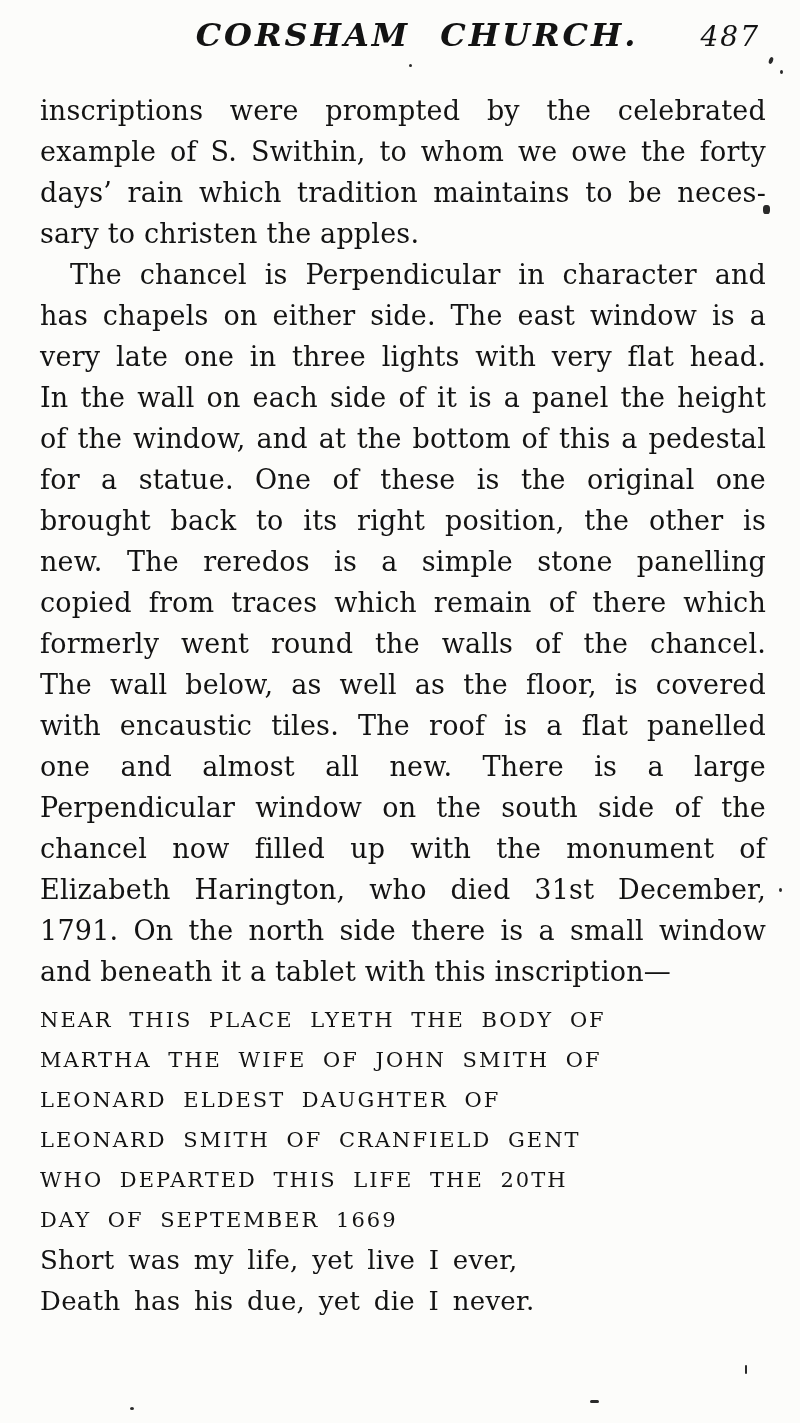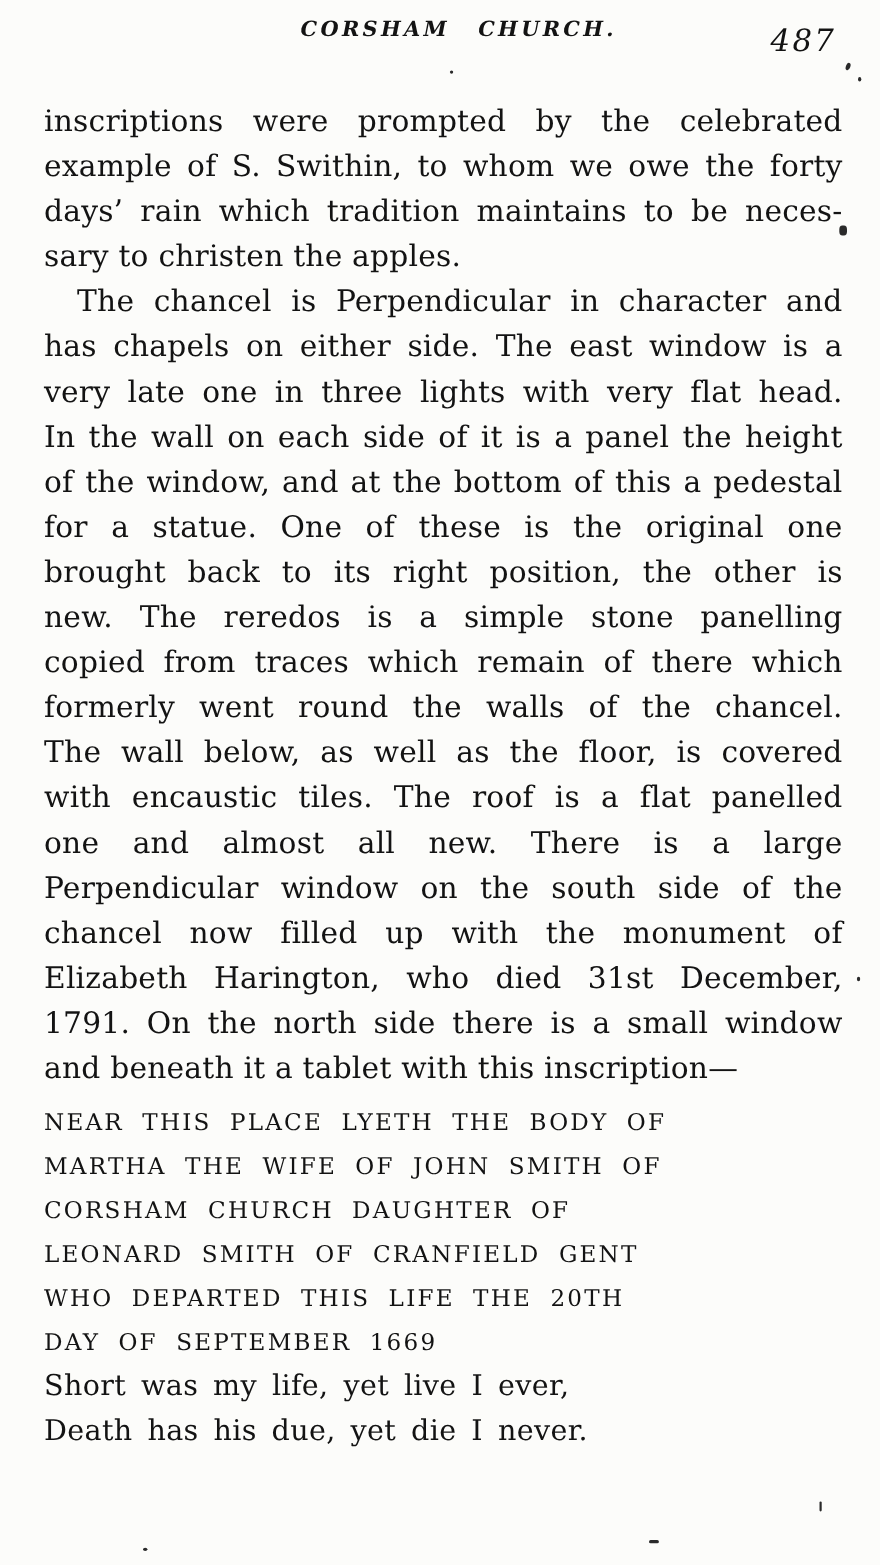--- a/index.html
+++ b/index.html
@@ -26,21 +26,21 @@
     position: relative;
     height: 46px;
     margin-bottom: 28px;
   }
   .header-title {
     display: block;
     text-align: center;
     transform: translateX(14px);
     font-style: italic;
     font-weight: bold;
-    font-size: 19px;
+    font-size: 32px;
     letter-spacing: 3px;
     word-spacing: 16px;
   }
   .page-number {
     position: absolute;
     right: 6px;
     top: 4px;
     font-style: italic;
     font-weight: normal;
     font-size: 28px;
@@ -134,21 +134,21 @@
       <div class="line">Perpendicular window on the south side of the</div>
       <div class="line">chancel now filled up with the monument of</div>
       <div class="line">Elizabeth Harington, who died 31st December,</div>
       <div class="line">1791. On the north side there is a small window</div>
       <div class="line last">and beneath it a tablet with this inscription—</div>
     </div>
 
   <div class="inscription">
       <div class="line">NEAR THIS PLACE LYETH THE BODY OF</div>
       <div class="line">MARTHA THE WIFE OF JOHN SMITH OF</div>
-      <div class="line">CORSHAM CHURCH DAUGHTER OF</div>
+      <div class="line">LEONARD ELDEST DAUGHTER OF</div>
       <div class="line">LEONARD SMITH OF CRANFIELD GENT</div>
       <div class="line">WHO DEPARTED THIS LIFE THE 20TH</div>
       <div class="line last">DAY OF SEPTEMBER 1669</div>
     </div>
 
   <div class="verse">
       <div class="line">Short was my life, yet live I ever,</div>
       <div class="line last">Death has his due, yet die I never.</div>
     </div>
 

